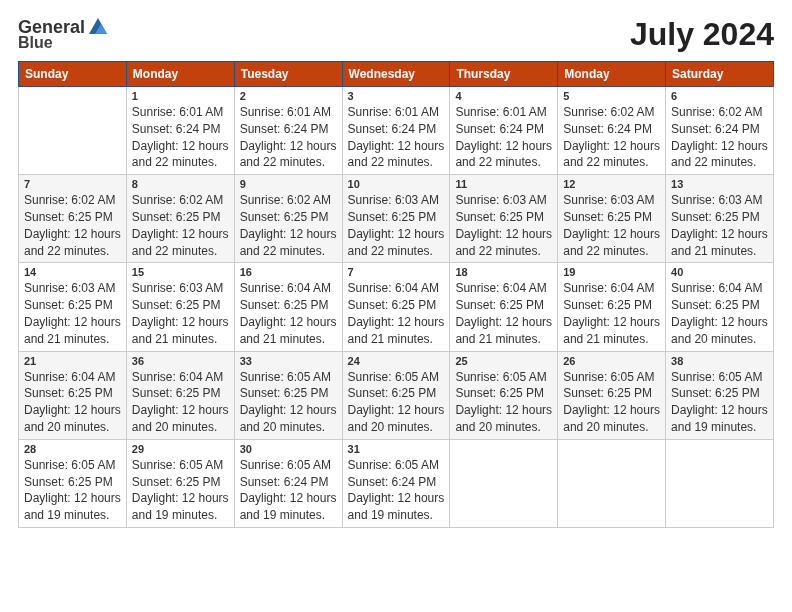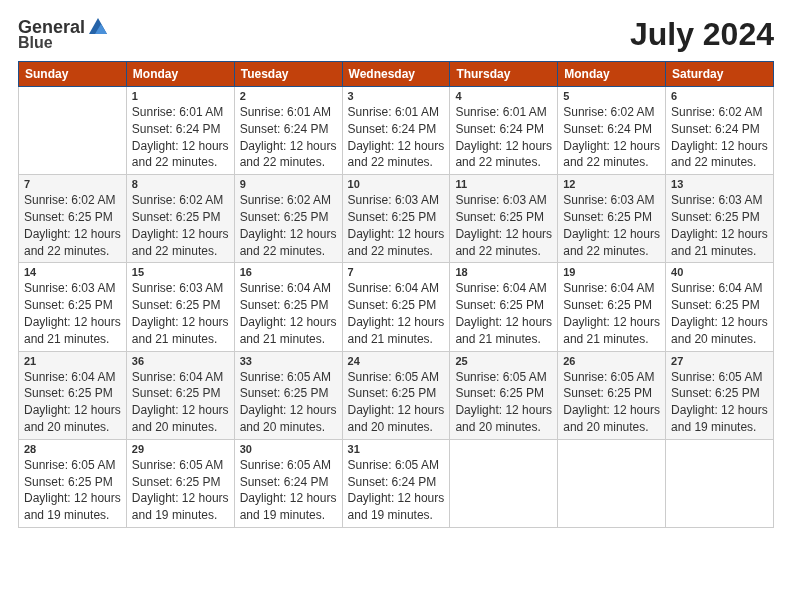--- a/index.html
+++ b/index.html
@@ -312,21 +312,21 @@
 and 20 minutes.</div>
           </td>
           <td>
             <span class="day-num">26</span>
             <div class="day-info" style="white-space: pre-line;">Sunrise: 6:05 AM
 Sunset: 6:25 PM
 Daylight: 12 hours
 and 20 minutes.</div>
           </td>
           <td>
-            <span class="day-num">27</span>
+            <span class="day-num">38</span>
             <div class="day-info" style="white-space: pre-line;">Sunrise: 6:05 AM
 Sunset: 6:25 PM
 Daylight: 12 hours
 and 19 minutes.</div>
           </td>
         </tr>
         <tr>
           <td>
             <span class="day-num">28</span>
             <div class="day-info" style="white-space: pre-line;">Sunrise: 6:05 AM

